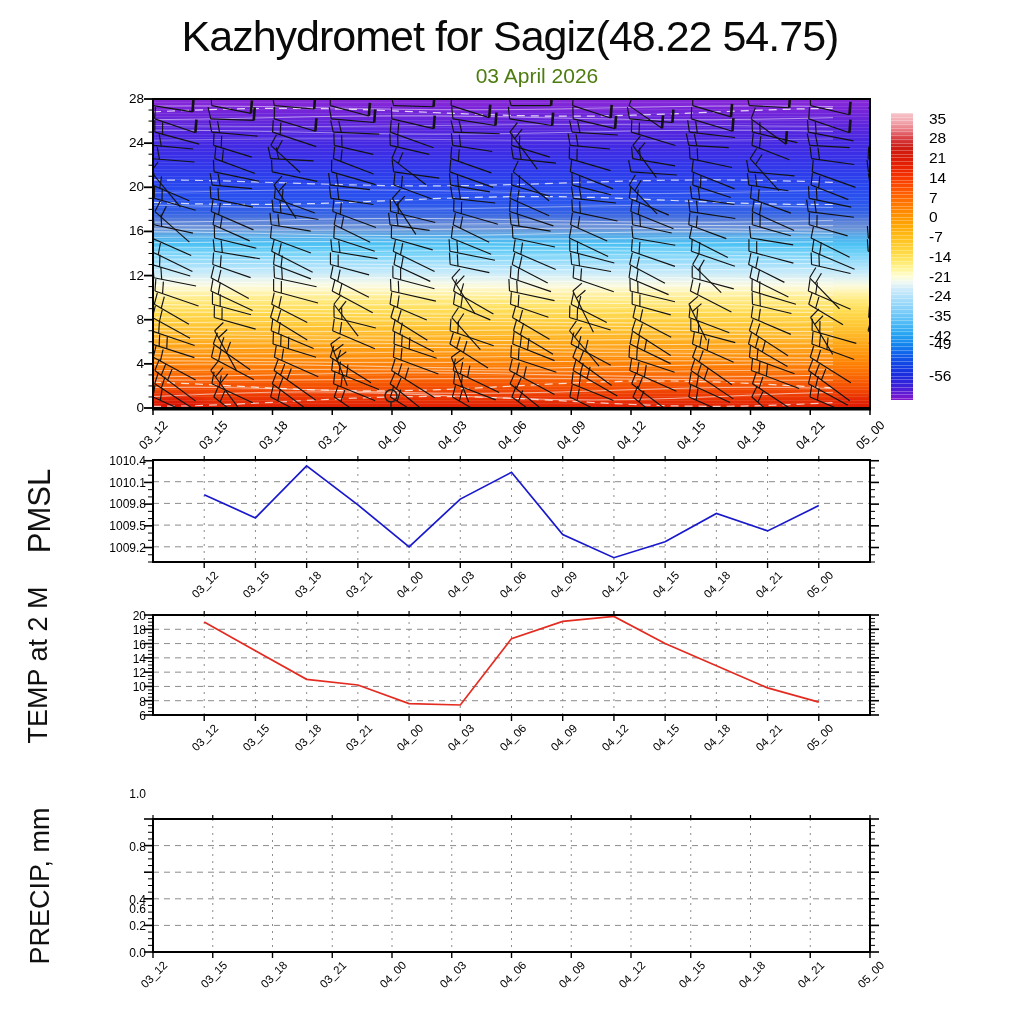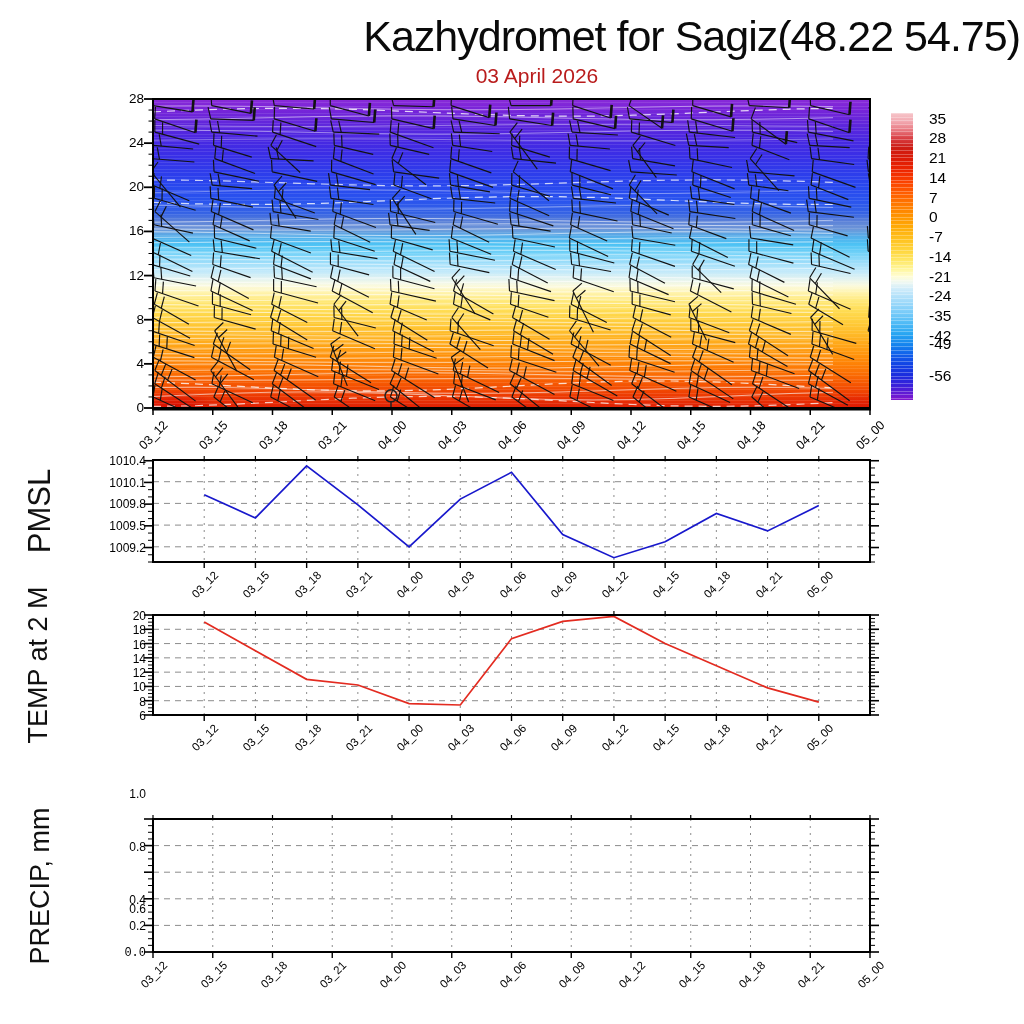--- a/index.html
+++ b/index.html
@@ -1,20 +1,20 @@
 <!DOCTYPE html>
 <html><head>
 <meta charset="utf-8">
 <style>
   html,body{margin:0;padding:0;background:#ffffff;}
   body{width:1024px;height:1024px;position:relative;overflow:hidden;
        font-family:"Liberation Sans","DejaVu Sans",sans-serif;color:#000;}
   .abs{position:absolute;}
-  #page-title{top:12px;left:0;width:1020px;text-align:right;font-size:43px;letter-spacing:-1px;color:#0a0a0a;}
-  #page-subtitle{top:64px;left:52px;width:970px;text-align:center;font-size:21px;color:#b91c1c;}
+  #page-title{top:12px;left:0;width:1020px;text-align:center;font-size:43px;letter-spacing:-1px;color:#0a0a0a;}
+  #page-subtitle{top:64px;left:52px;width:970px;text-align:center;font-size:21px;color:#4d7c0f;}
   .panel{position:absolute;}
   .panel svg{position:absolute;overflow:visible;}
   .ylab{position:absolute;text-align:right;white-space:nowrap;color:#000;}
   .ylab.main{font-size:13.5px;}
   .ylab.sub{font-size:12px;}
   .cblab{position:absolute;font-size:15.5px;white-space:nowrap;color:#000;}
   .xlab{position:absolute;white-space:nowrap;transform-origin:100% 0;transform:rotate(-45deg);color:#000;}
   .xlab.main{font-size:12.5px;}
   .xlab.sub{font-size:11.5px;}
   .axis-title{position:absolute;white-space:nowrap;color:#111;
@@ -2008,21 +2008,21 @@
     <div class="xlab sub" style="right:402.07142857142856px;top:722px;">04_12</div>
     <div class="xlab sub" style="right:350.8571428571429px;top:722px;">04_15</div>
     <div class="xlab sub" style="right:299.6428571428571px;top:722px;">04_18</div>
     <div class="xlab sub" style="right:248.42857142857144px;top:722px;">04_21</div>
     <div class="xlab sub" style="right:197.21428571428567px;top:722px;">05_00</div>
     <div class="ylab sub" style="right:878px;top:787px;margin-left:40px;">1.0</div>
     <div class="ylab sub" style="right:878px;top:839.6px;">0.8</div>
     <div class="ylab sub" style="right:878px;top:866.2px;margin-top:36px;">0.6</div>
     <div class="ylab sub" style="right:878px;top:892.8px;">0.4</div>
     <div class="ylab sub" style="right:878px;top:919.4px;">0.2</div>
-    <div class="ylab sub" style="right:878px;top:946px;font-family:Liberation Mono, monospace;">0.0</div>
+    <div class="ylab sub" style="right:878px;top:946px;">0.0</div>
     <div class="xlab sub" style="right:863px;top:959px;">03_12</div>
     <div class="xlab sub" style="right:803.25px;top:959px;">03_15</div>
     <div class="xlab sub" style="right:743.5px;top:959px;">03_18</div>
     <div class="xlab sub" style="right:683.75px;top:959px;">03_21</div>
     <div class="xlab sub" style="right:624px;top:959px;">04_00</div>
     <div class="xlab sub" style="right:564.25px;top:959px;">04_03</div>
     <div class="xlab sub" style="right:504.5px;top:959px;">04_06</div>
     <div class="xlab sub" style="right:444.75px;top:959px;">04_09</div>
     <div class="xlab sub" style="right:385px;top:959px;">04_12</div>
     <div class="xlab sub" style="right:325.25px;top:959px;">04_15</div>

